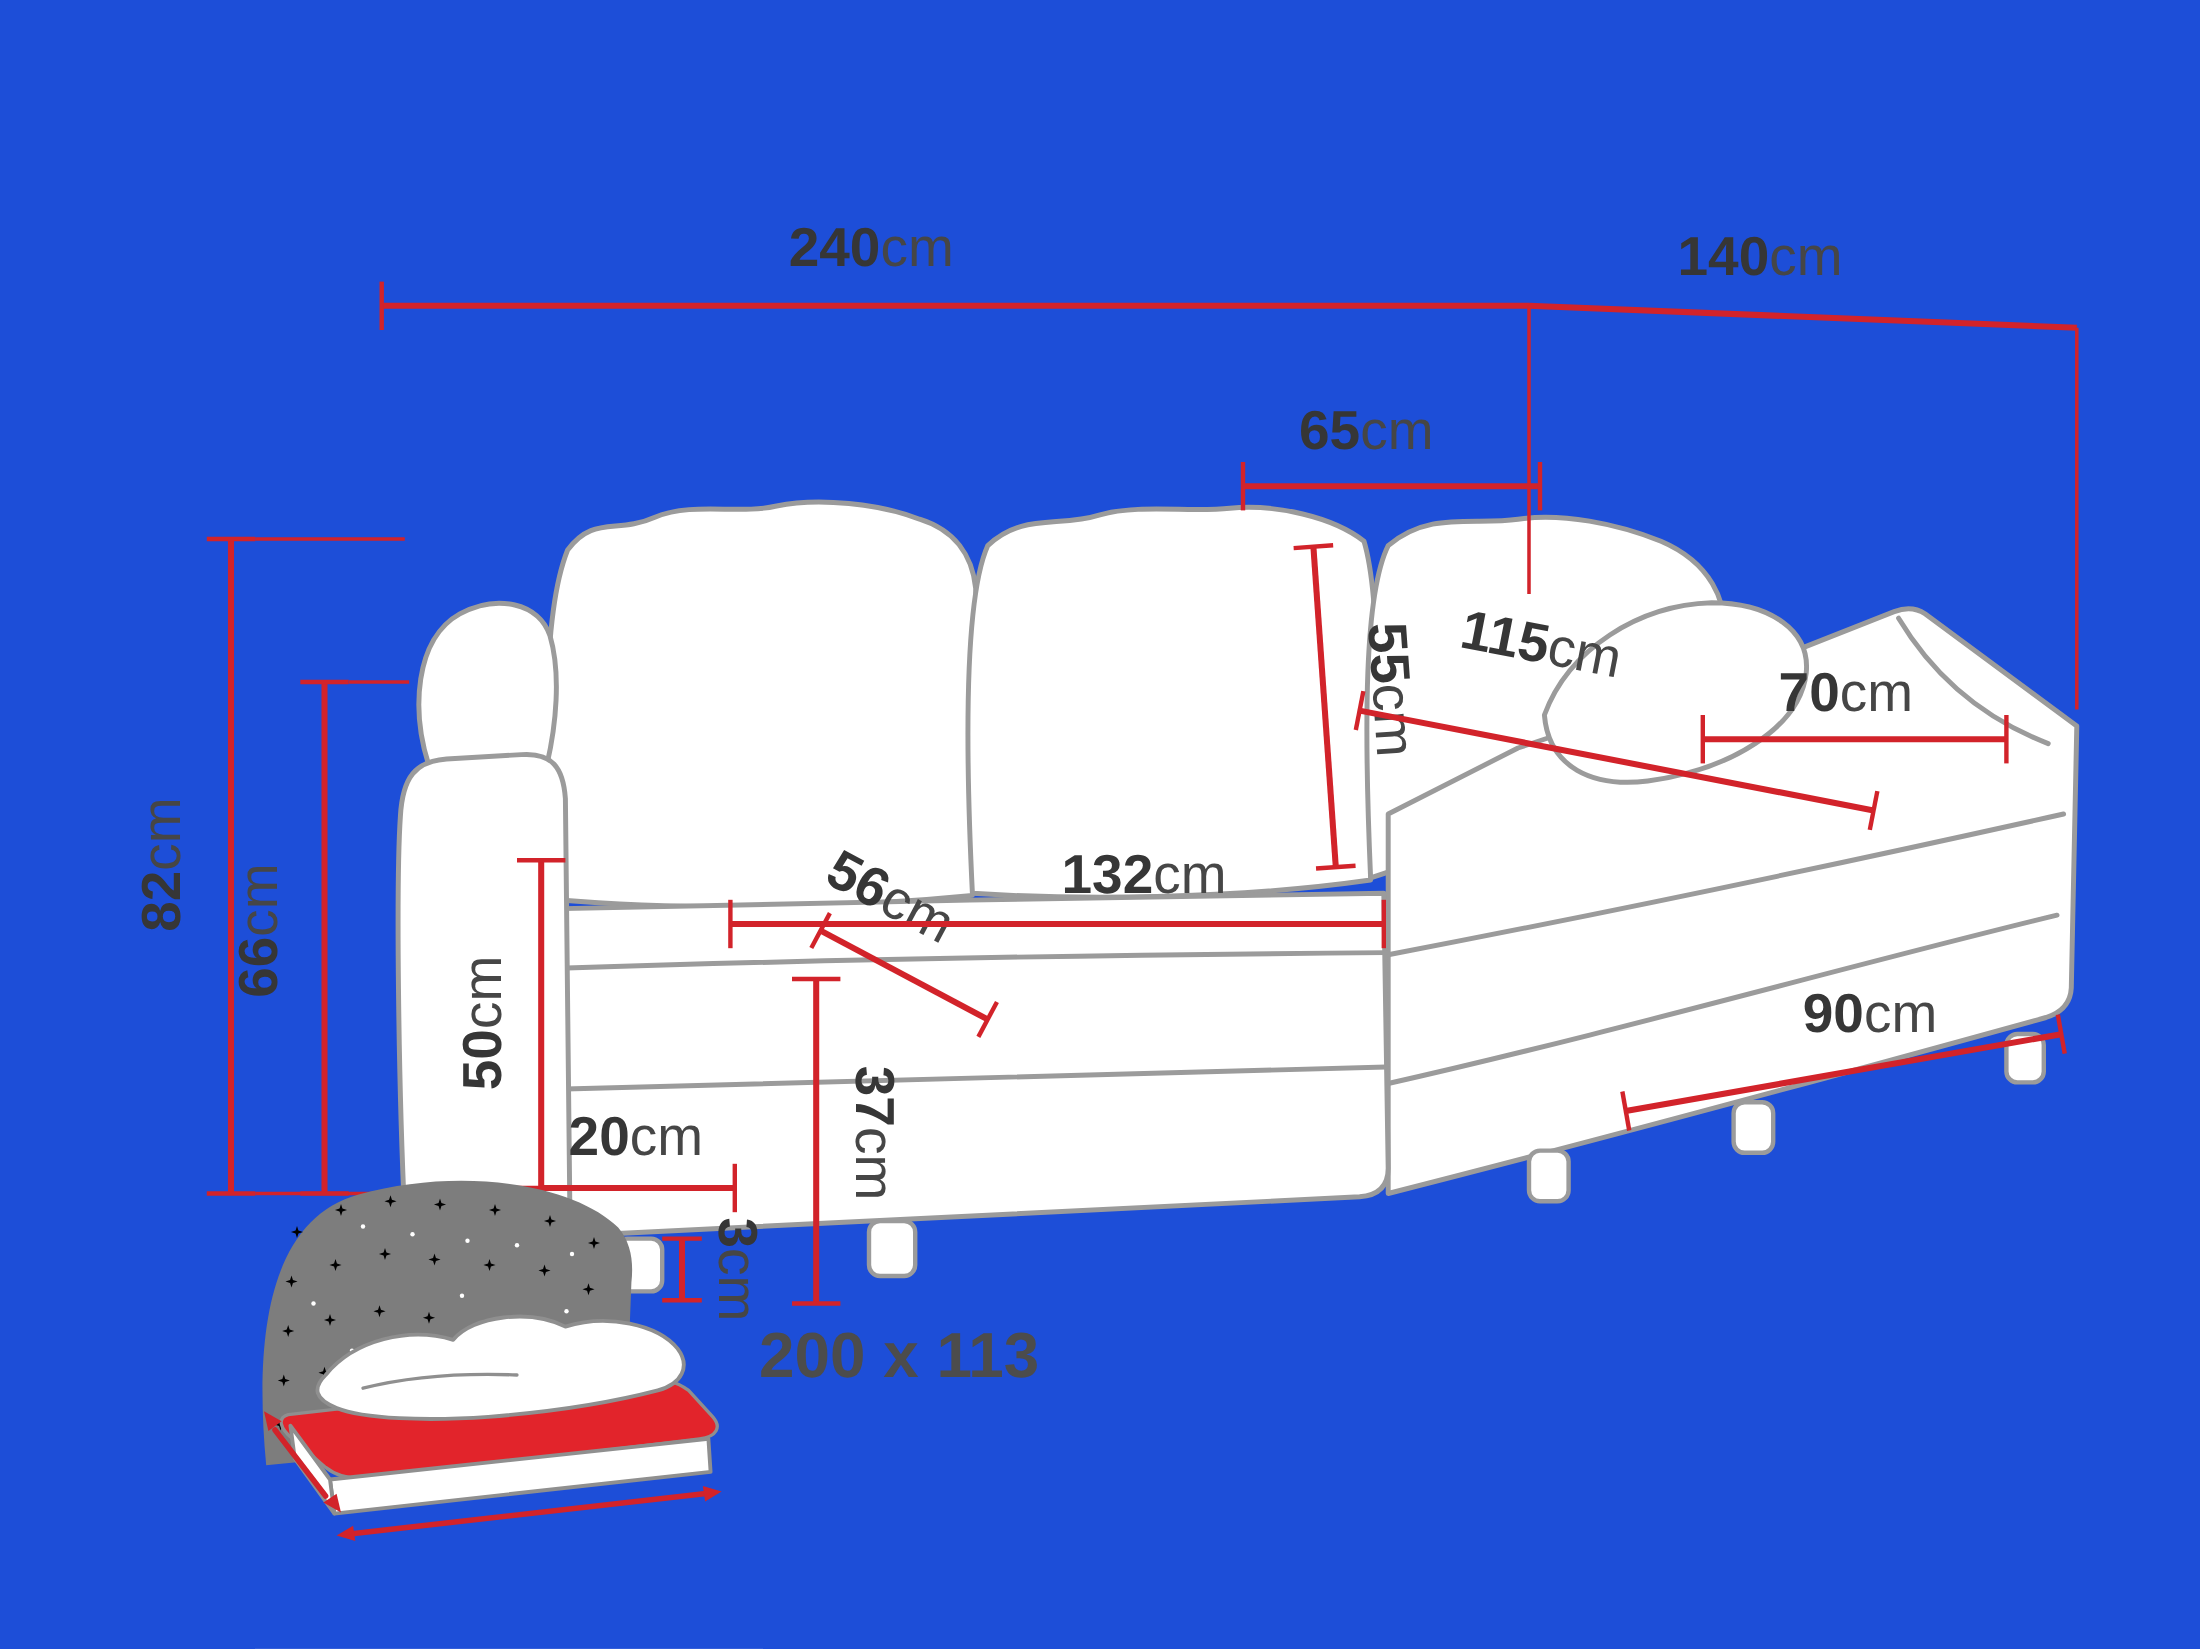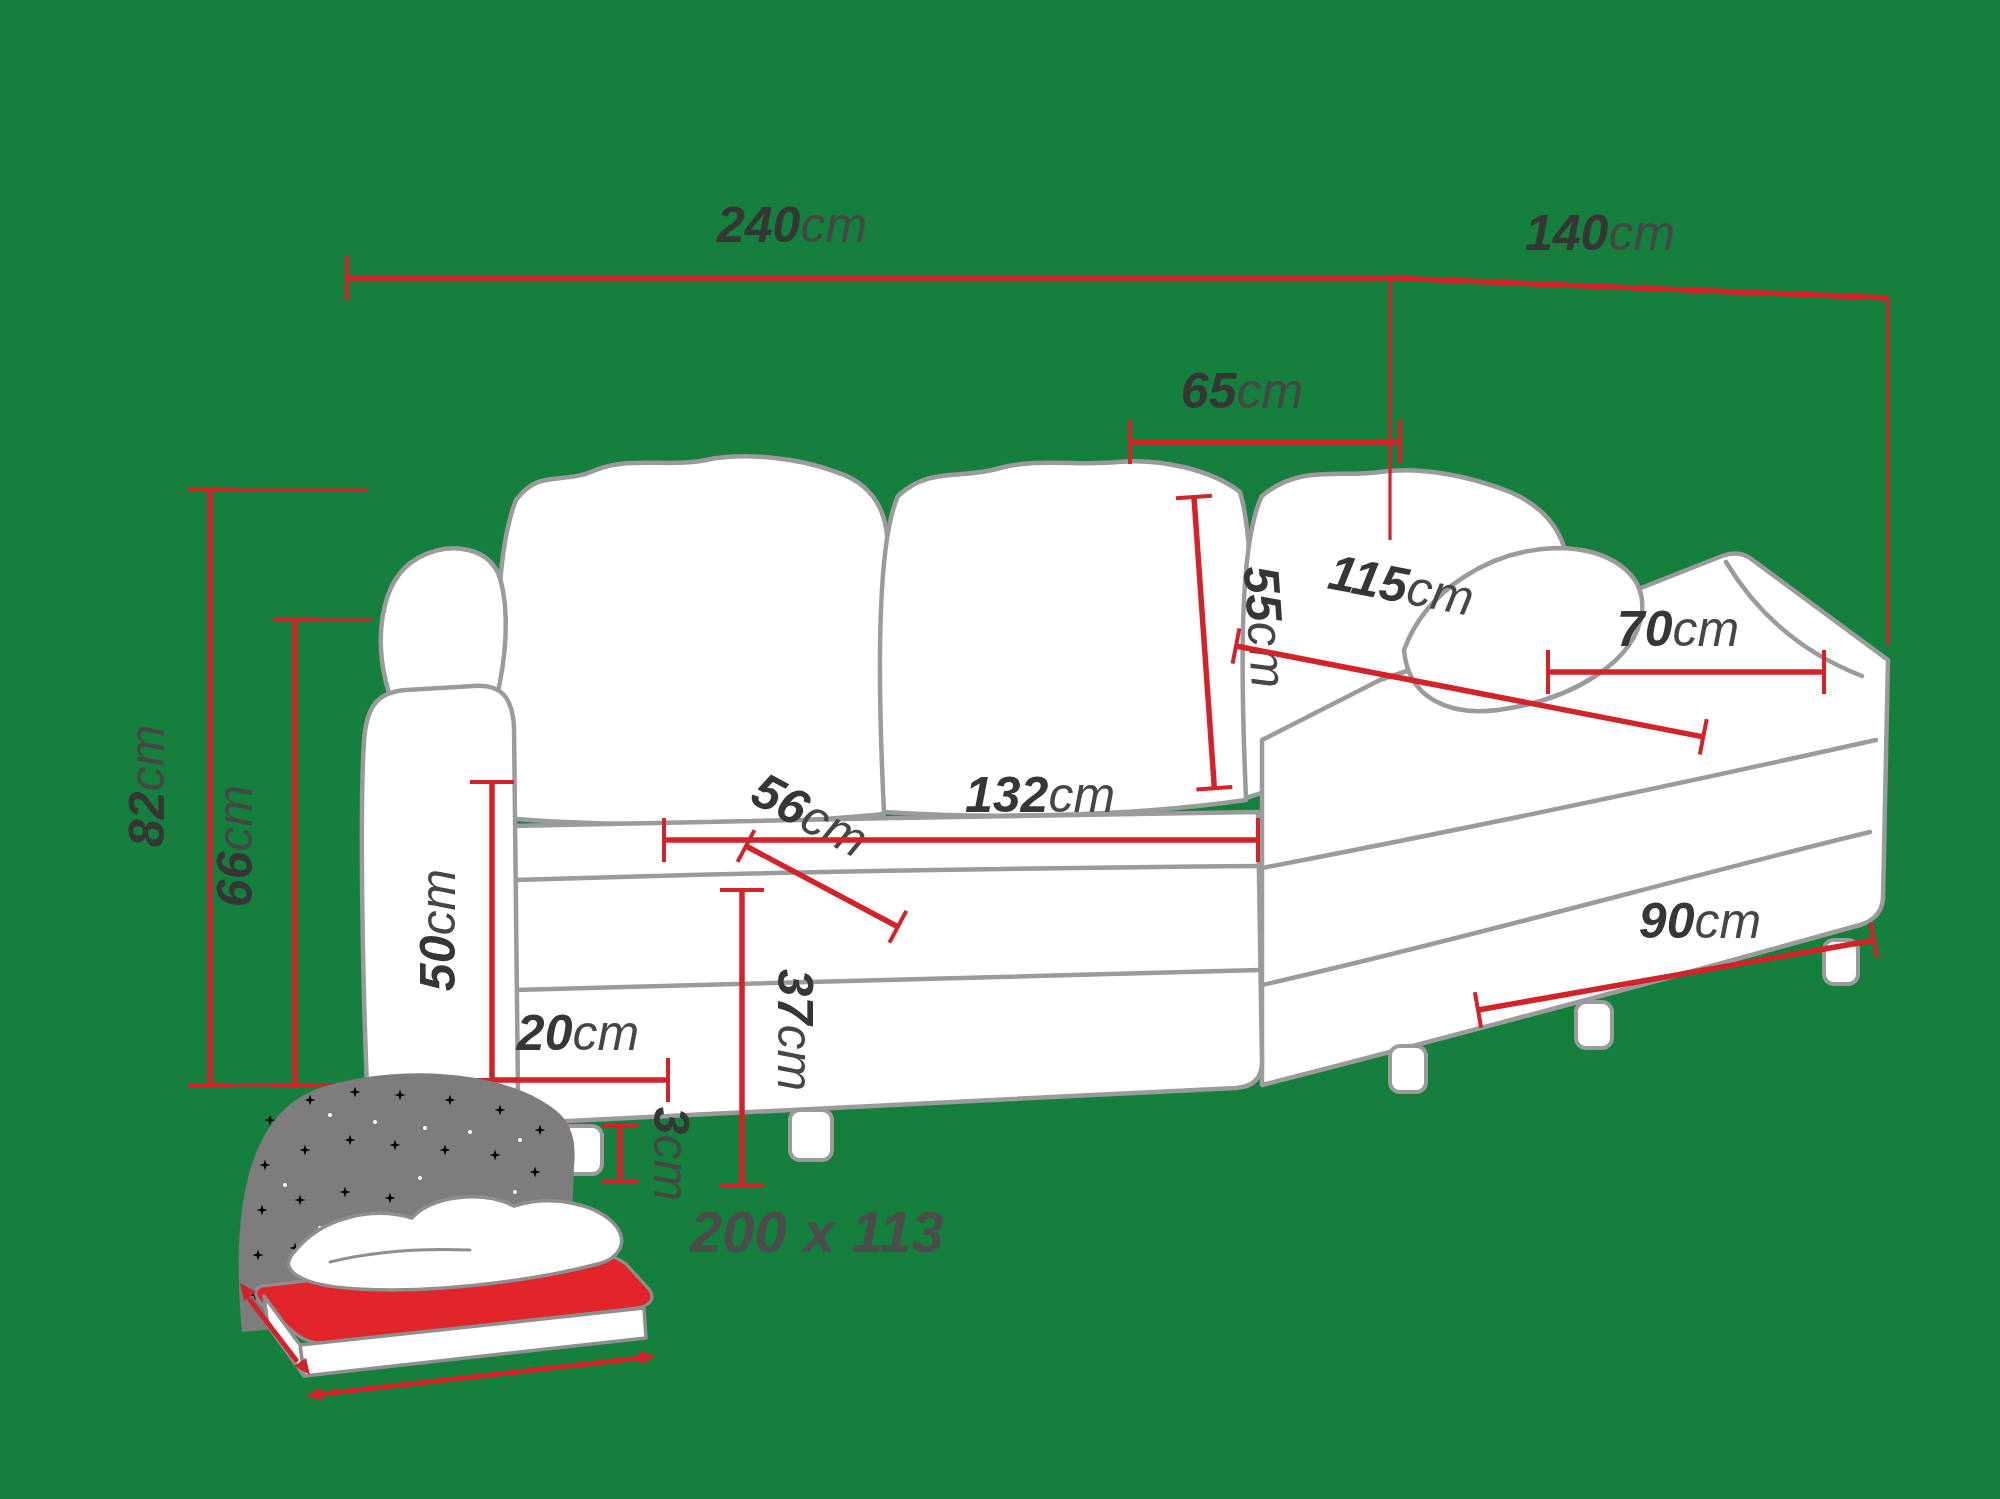--- a/index.html
+++ b/index.html
@@ -1,16 +1,16 @@
 <!DOCTYPE html>
 <html><head>
 <meta charset="utf-8">
 <style>
   html,body{margin:0;padding:0;background:#ffffff;}
-  .canvas{position:relative;width:2000px;height:1499px;background:#15803d;overflow:hidden;font-style:italic;}
+  .canvas{position:relative;width:2000px;height:1499px;background:#1d4ed8;overflow:hidden;}
   svg{display:block;}
   
   .dl{stroke:#d2232a;stroke-width:5.5;fill:none;}
   .dt{stroke:#d2232a;stroke-width:4;fill:none;}
   .dthin{stroke:#d2232a;stroke-width:3.2;fill:none;}
   
   .dim{font-family:"Liberation Sans",sans-serif;font-size:50px;font-weight:700;fill:#363636;text-anchor:middle;}
   .dim .u{font-weight:400;fill:#464646;}
   .biglabel{font-family:"Liberation Sans",sans-serif;font-size:58px;font-weight:700;fill:#4c4c4c;}
   

